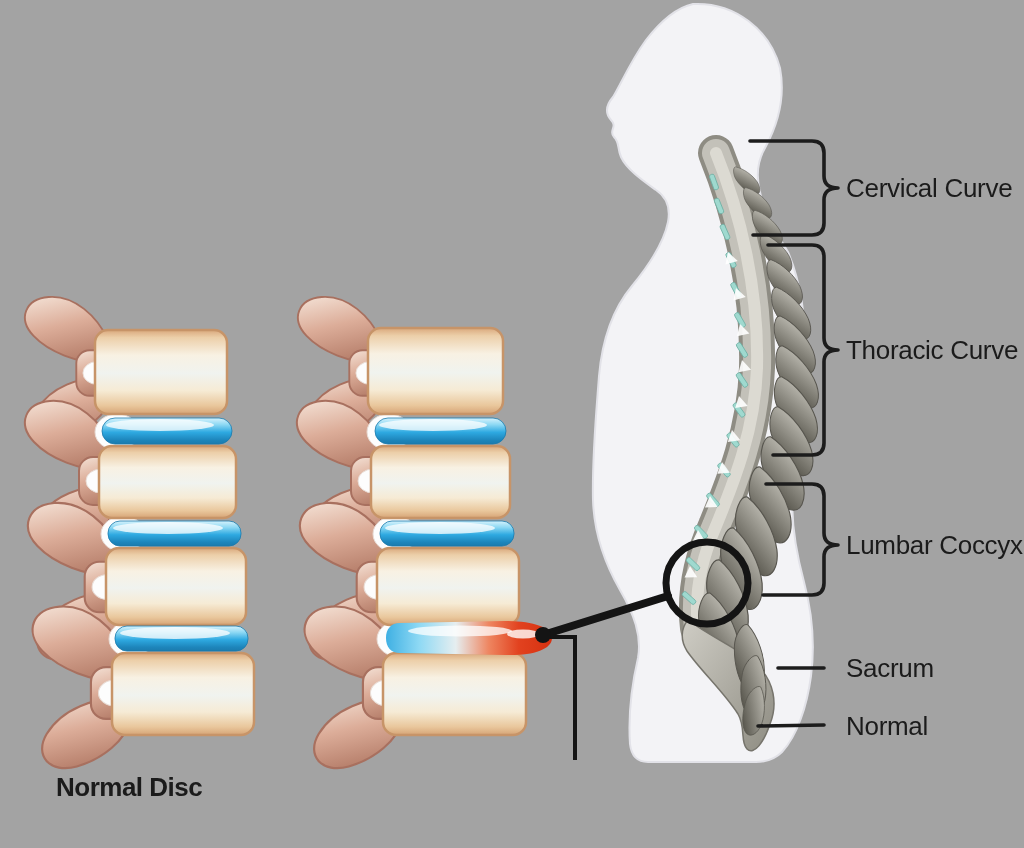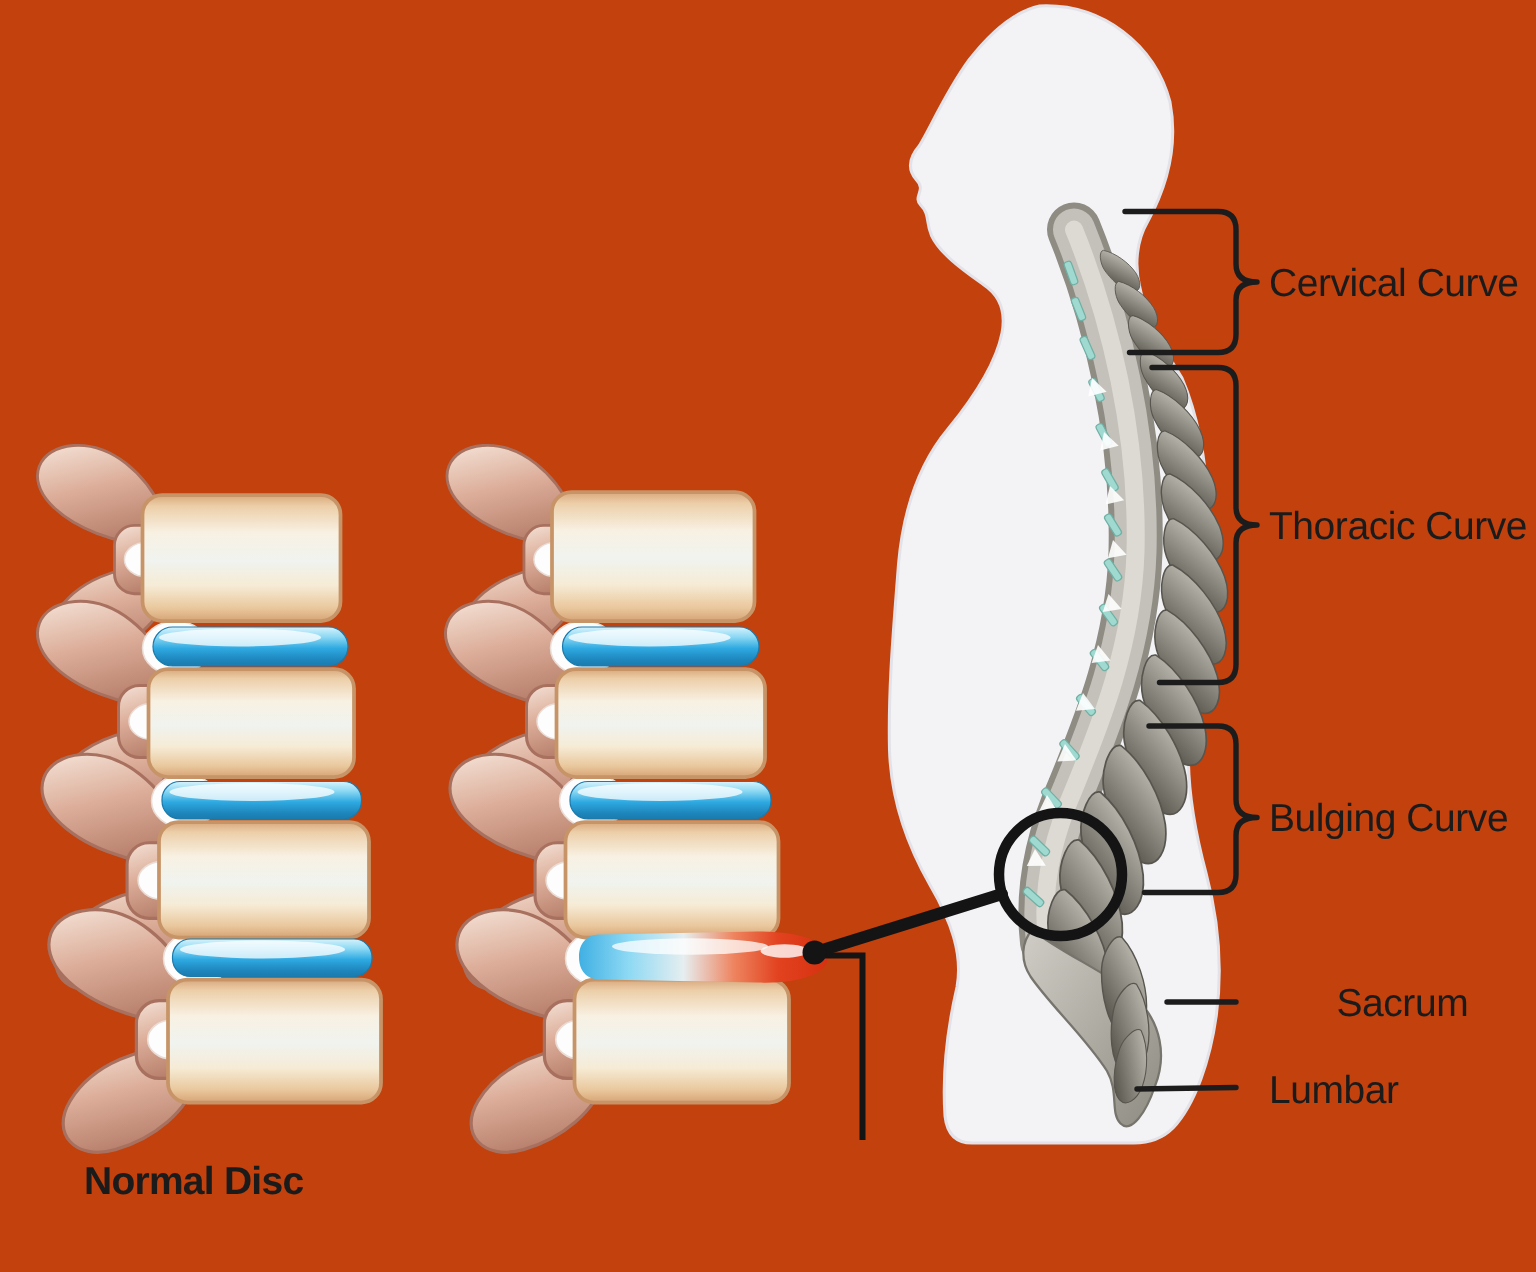--- a/index.html
+++ b/index.html
@@ -1,30 +1,30 @@
 <!DOCTYPE html>
 <html><head>
 <meta charset="utf-8">
 <style>
   html,body{margin:0;padding:0;background:#ffffff;}
   #stage{
-    position:relative;width:1024px;height:848px;background:#c2410c;overflow:hidden;
+    position:relative;width:1024px;height:848px;background:#a3a3a3;overflow:hidden;
     font-family:"Liberation Sans", sans-serif;
   }
   #art{position:absolute;left:0;top:0;}
   .lbl{
     position:absolute;color:#1b1b1b;white-space:nowrap;
     font-family:"Liberation Sans", sans-serif;
   }
   .side-lbl{font-size:26px;font-weight:400;letter-spacing:-0.3px;line-height:32px;height:32px;}
   .big-lbl{font-size:26px;font-weight:700;letter-spacing:-0.5px;line-height:38px;height:38px;}
   #lbl-cervical{left:846px;top:172px;}
   #lbl-thoracic{left:846px;top:334px;}
   #lbl-lumbar{left:846px;top:529px;}
-  #lbl-sacrum{left:846px;top:652px;margin-left:45px;}
+  #lbl-sacrum{left:846px;top:652px;}
   #lbl-coccyx{left:846px;top:710px;}
   #lbl-normal{left:56px;top:768px;}
   #lbl-bulging{left:346px;top:768px;}
   .wfacet{fill:#fdfdfd;stroke:#e9ddd6;stroke-width:1;}
 </style>
 </head>
 <body>
 
 <div id="stage">
 
@@ -256,18 +256,18 @@
     <path d="M 750,141 H 812 Q 824,141 824,153 V 176 Q 824,188 838,188 Q 824,188 824,200 V 223 Q 824,235 812,235 H 753"></path>
     <path d="M 768,245 H 812 Q 824,245 824,257 V 338 Q 824,350 838,350 Q 824,350 824,362 V 443 Q 824,455 812,455 H 773"></path>
     <path d="M 766,484 H 812 Q 824,484 824,496 V 533 Q 824,545 838,545 Q 824,545 824,557 V 583 Q 824,595 812,595 H 763"></path>
     <line x1="778" y1="668" x2="824" y2="668"></line>
     <line x1="758" y1="726" x2="824" y2="725"></line>
   </g>
 </svg>
 
 <div id="lbl-cervical" class="lbl side-lbl">Cervical Curve</div>
 <div id="lbl-thoracic" class="lbl side-lbl">Thoracic Curve</div>
-<div id="lbl-lumbar" class="lbl side-lbl">Bulging Curve</div>
+<div id="lbl-lumbar" class="lbl side-lbl">Lumbar Coccyx</div>
 <div id="lbl-sacrum" class="lbl side-lbl">Sacrum</div>
-<div id="lbl-coccyx" class="lbl side-lbl">Lumbar</div>
+<div id="lbl-coccyx" class="lbl side-lbl">Normal</div>
 <div id="lbl-normal" class="lbl big-lbl">Normal Disc</div>
 
 </div>
 
 </body></html>

